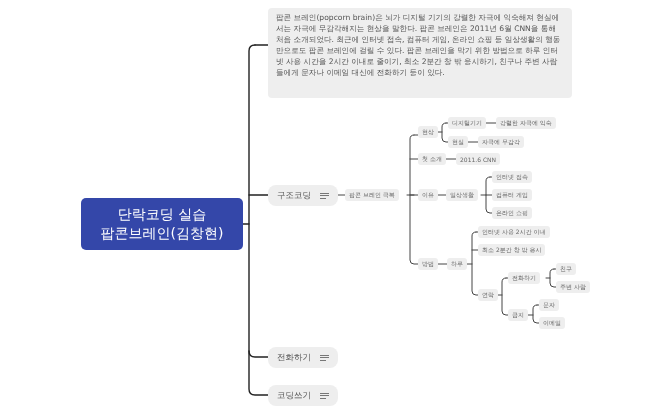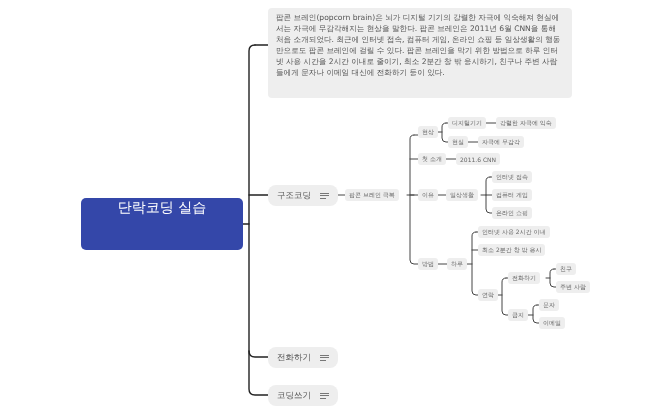--- a/index.html
+++ b/index.html
@@ -3,21 +3,21 @@
 <meta charset="utf-8">
 <style>
   html, body { margin:0; padding:0; }
   body { width:670px; height:415px; background:#ffffff; position:relative; overflow:hidden;
          font-family:"DejaVu Sans", "Liberation Sans", sans-serif; color:#444; }
   svg.lines { position:absolute; left:0; top:0; width:670px; height:415px; }
   .node { position:absolute; background:#eeeeee; border-radius:4px; color:#555;
           white-space:nowrap; box-sizing:border-box; display:flex; align-items:center; }
   .root { position:absolute; left:81px; top:198px; width:162px; height:52px; background:#3447a9;
           border-radius:5px; color:#fff; font-size:14px; text-align:center; line-height:19px;
-          display:flex; justify-content:center; }
+          display:flex; flex-direction:column; justify-content:center; }
   .l1 { font-size:8.5px; padding:0 9px; height:21px; border-radius:8px; }
   .l1 .lines-icon { margin-left:9px; width:9px; display:inline-flex; flex-direction:column; gap:1.5px; }
   .l1 .lines-icon i { display:block; height:1px; background:#777; }
   .small { font-size:6px; padding:0 4px; height:12px; border-radius:3px; color:#666; }
   .note { position:absolute; left:268px; top:8px; width:304px; height:90px; background:#eeeeee;
           border-radius:4px; font-size:7.6px; line-height:11px; color:#555; padding:4px 8px; box-sizing:border-box; }
 </style>
 </head>
 <body>
 
@@ -69,20 +69,21 @@
     <path d="M554 269 H556"></path>
 
     <path d="M528 315 H533"></path>
     <path d="M537 305 Q533 305 533 309 V319 Q533 323 537 323 H539"></path>
     <path d="M537 305 H539"></path>
   </g>
 </svg>
 
 <div class="root">
   <div>단락코딩 실습</div>
+  <div>팝콘브레인(김창현)</div>
 </div>
 
 <div class="note">팝콘 브레인(popcorn brain)은 뇌가 디지털 기기의 강렬한 자극에 익숙해져 현실에서는 자극에 무감각해지는 현상을 말한다. 팝콘 브레인은 2011년 6월 CNN을 통해 처음 소개되었다. 최근에 인터넷 접속, 컴퓨터 게임, 온라인 쇼핑 등 일상생활의 행동만으로도 팝콘 브레인에 걸릴 수 있다. 팝콘 브레인을 막기 위한 방법으로 하루 인터넷 사용 시간을 2시간 이내로 줄이기, 최소 2분간 창 밖 응시하기, 친구나 주변 사람들에게 문자나 이메일 대신에 전화하기 등이 있다.</div>
 
 <div class="node l1" style="left:268px;top:185px;">
   <span>구조코딩</span>
   <span class="lines-icon">
       <i></i>
       <i></i>
       <i style="width:6px"></i>

